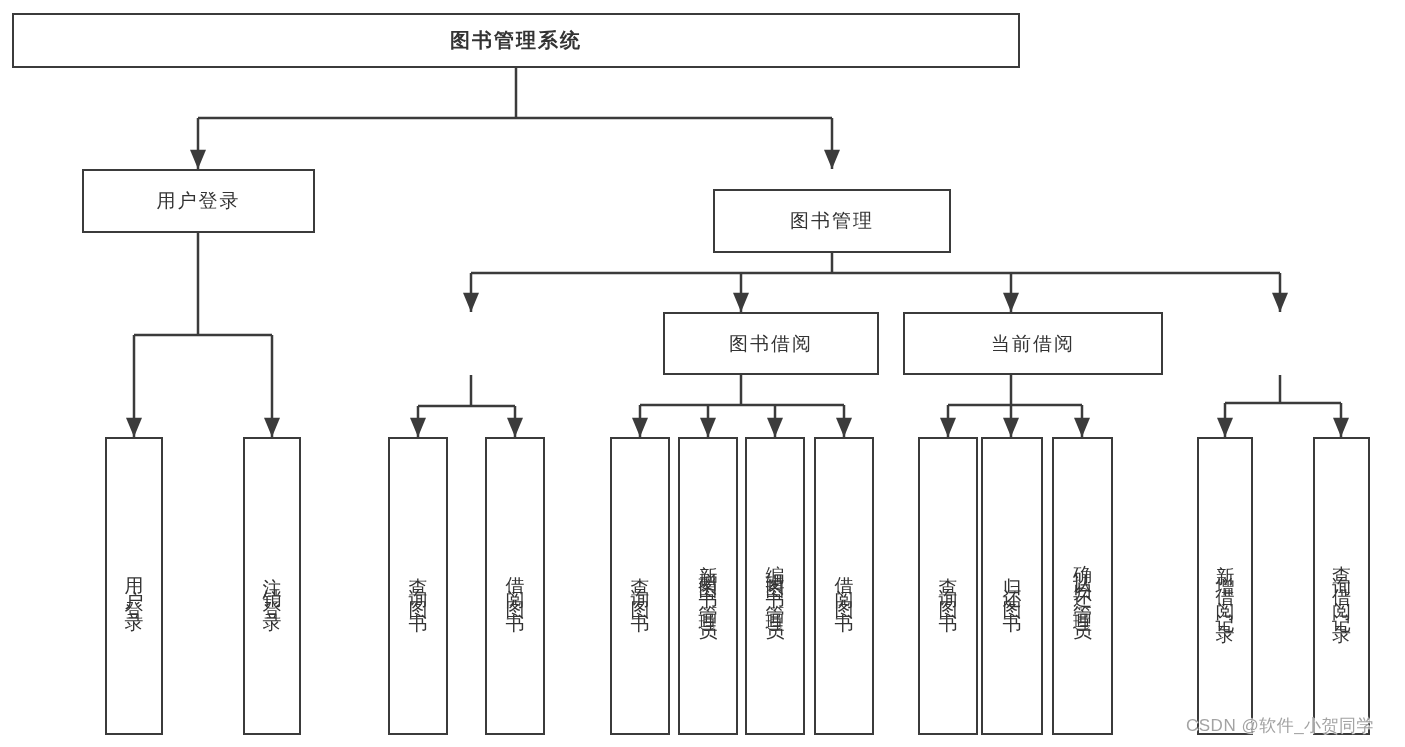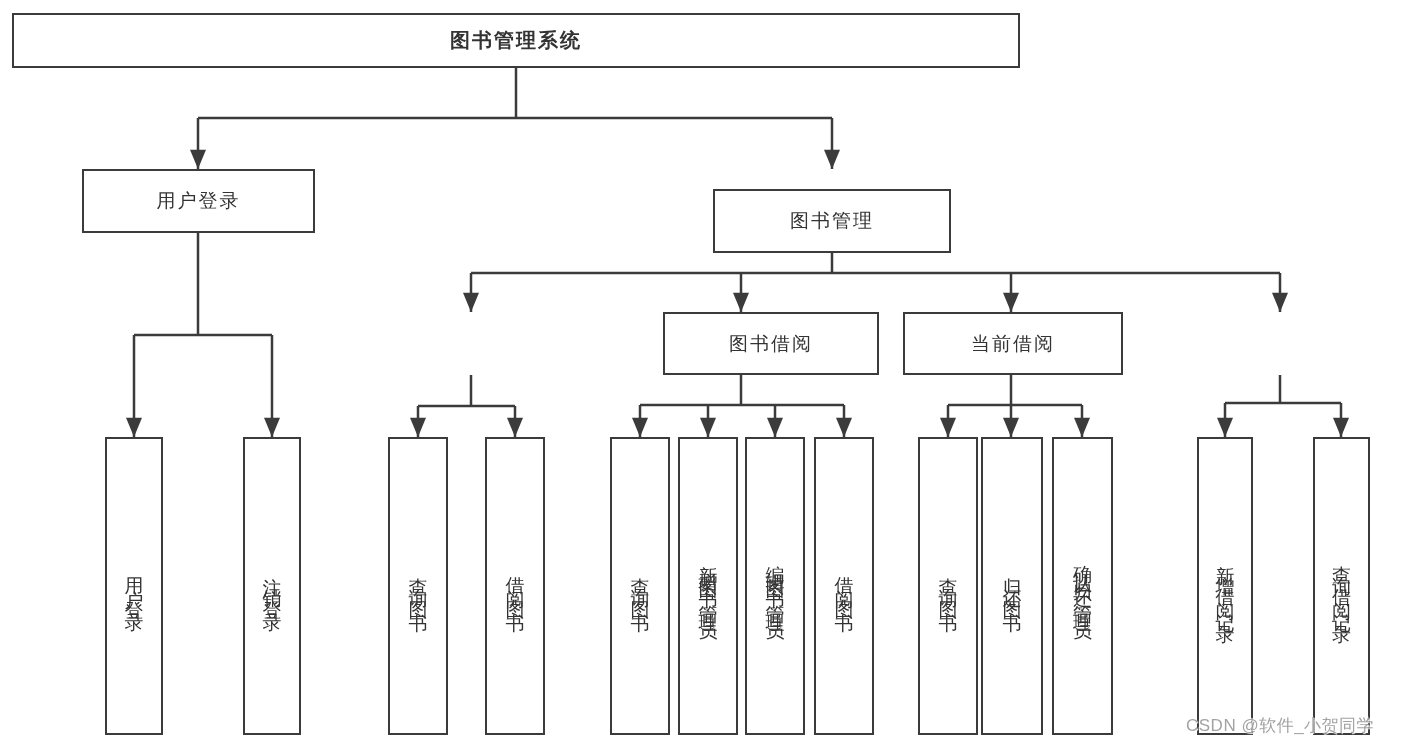--- a/index.html
+++ b/index.html
@@ -142,21 +142,21 @@
   <div class="hnode" style="left:82px; top:169px; width:233px; height:64px;">
     <span>用户登录</span>
   </div>
   <div class="hnode" style="left:713px; top:169px; width:238px; height:64px;margin-top:20px;">
     <span>图书管理</span>
   </div>
 
   <div class="hnode" style="left:633px; top:312px; width:216px; height:63px;margin-left:30px;">
     <span>图书借阅</span>
   </div>
-  <div class="hnode" style="left:903px; top:312px; width:220px; height:63px;">
+  <div class="hnode" style="left:903px; top:312px; width:260px; height:63px;">
     <span>当前借阅</span>
   </div>
 
   <div class="vnode" style="left:105px; top:437px; width:58px; height:298px;">
     <span>用户登录</span>
   </div>
   <div class="vnode" style="left:243px; top:437px; width:58px; height:298px;">
     <span>注销登录</span>
   </div>
 

